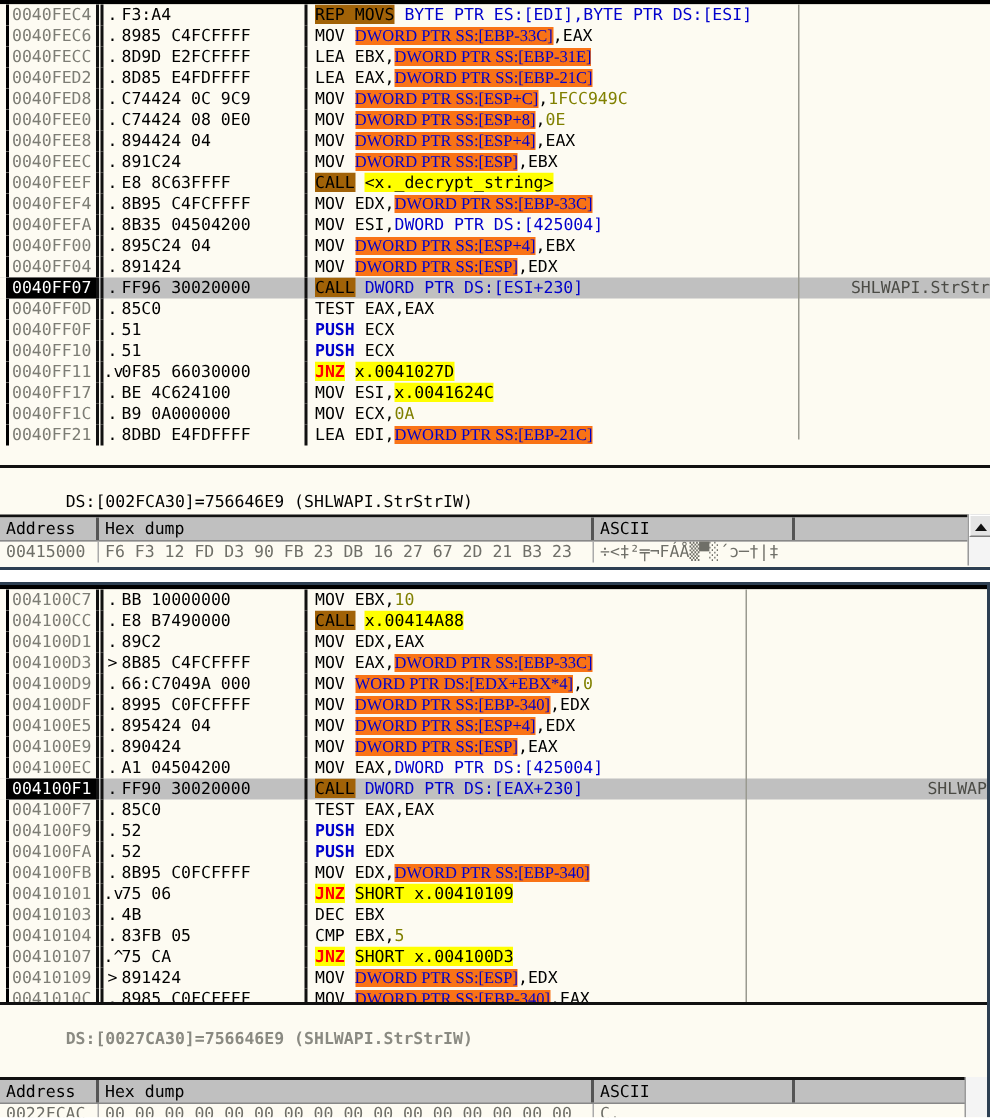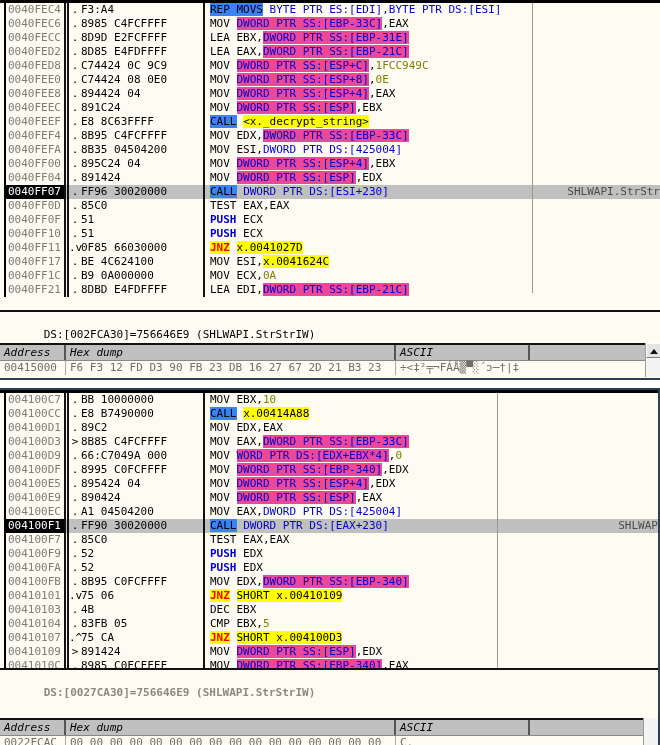--- a/index.html
+++ b/index.html
@@ -47,23 +47,23 @@
   .c-sep1 { width:5px; flex:none; border-left:2px solid #111; border-right:2px solid #111; }
   .c-mark { width: 12px; flex:none; text-align:center; color:#000; }
   .c-bytes { width: 122px; flex:none; color:#000; }
   .c-sep2 { width:4px; flex:none; border-left:2px solid #111; }
   .c-ins { flex:1 1 auto; position:relative; overflow:hidden; color:#000; padding-left:3px;}
   .c-cmt { width: 92px; flex:none; color:#4b4b45; padding-left:4px; overflow:hidden;text-align:right;}
   .vline { position:absolute; top:0; bottom:0; width:1px; background:#9a9a90; }
 
   
   .mn      { color:#000000; }
-  .mn-hi   { background:#3b82f6; color:#000000; }
+  .mn-hi   { background:#a16207; color:#000000; }
   .mn-j    { background:#ffff00; color:#ff0000; font-weight:bold;}
-  .memhi   { background:#ec4899; color:#0000cc; }
+  .memhi   { background:#f97316; color:#0000cc;font-family:Liberation Serif, serif; }
   .ptr     { color:#0000cc; }
   .imm     { color:#808000; }
   .jmpt    { background:#ffff00; color:#000000; }
   .push    { color:#0000cc; font-weight:bold;}
 
   
   .infobar {
     height: 56px;
     border-top: 2px solid #111;
     background: #fdfbf2;
@@ -76,21 +76,21 @@
   }
   .infobar.dim { color:#8a8a82;font-weight:bold; }
 
   
   .dump { border-top: 2px solid #111; background:#fdfbf2; }
   .dump-hdr {
     display:flex; height:16px; line-height:16px;
     background:#c0c0c0; color:#000; font-size:11px; white-space:pre;
     border-bottom:1px solid #888;
   }
-  .dh { border-right:2px solid #555; padding-left:4px; overflow:hidden;font-style:italic; }
+  .dh { border-right:2px solid #555; padding-left:4px; overflow:hidden; }
   .dh-addr { width:66px; flex:none; }
   .dh-hex  { width:330px; flex:none; }
   .dh-asc  { width:134px; flex:none; }
   .dh-end  { flex:1 1 auto; border-right:none; }
   .dump-row {
     display:flex; height:14px; line-height:14px; font-size:11px;
     white-space:pre; color:#6f6f68;
   }
   .dr-addr { width:66px; flex:none; padding-left:4px; border-right:1px solid #aaa;}
   .dr-hex  { width:330px; flex:none; padding-left:4px; border-right:1px solid #aaa;}

